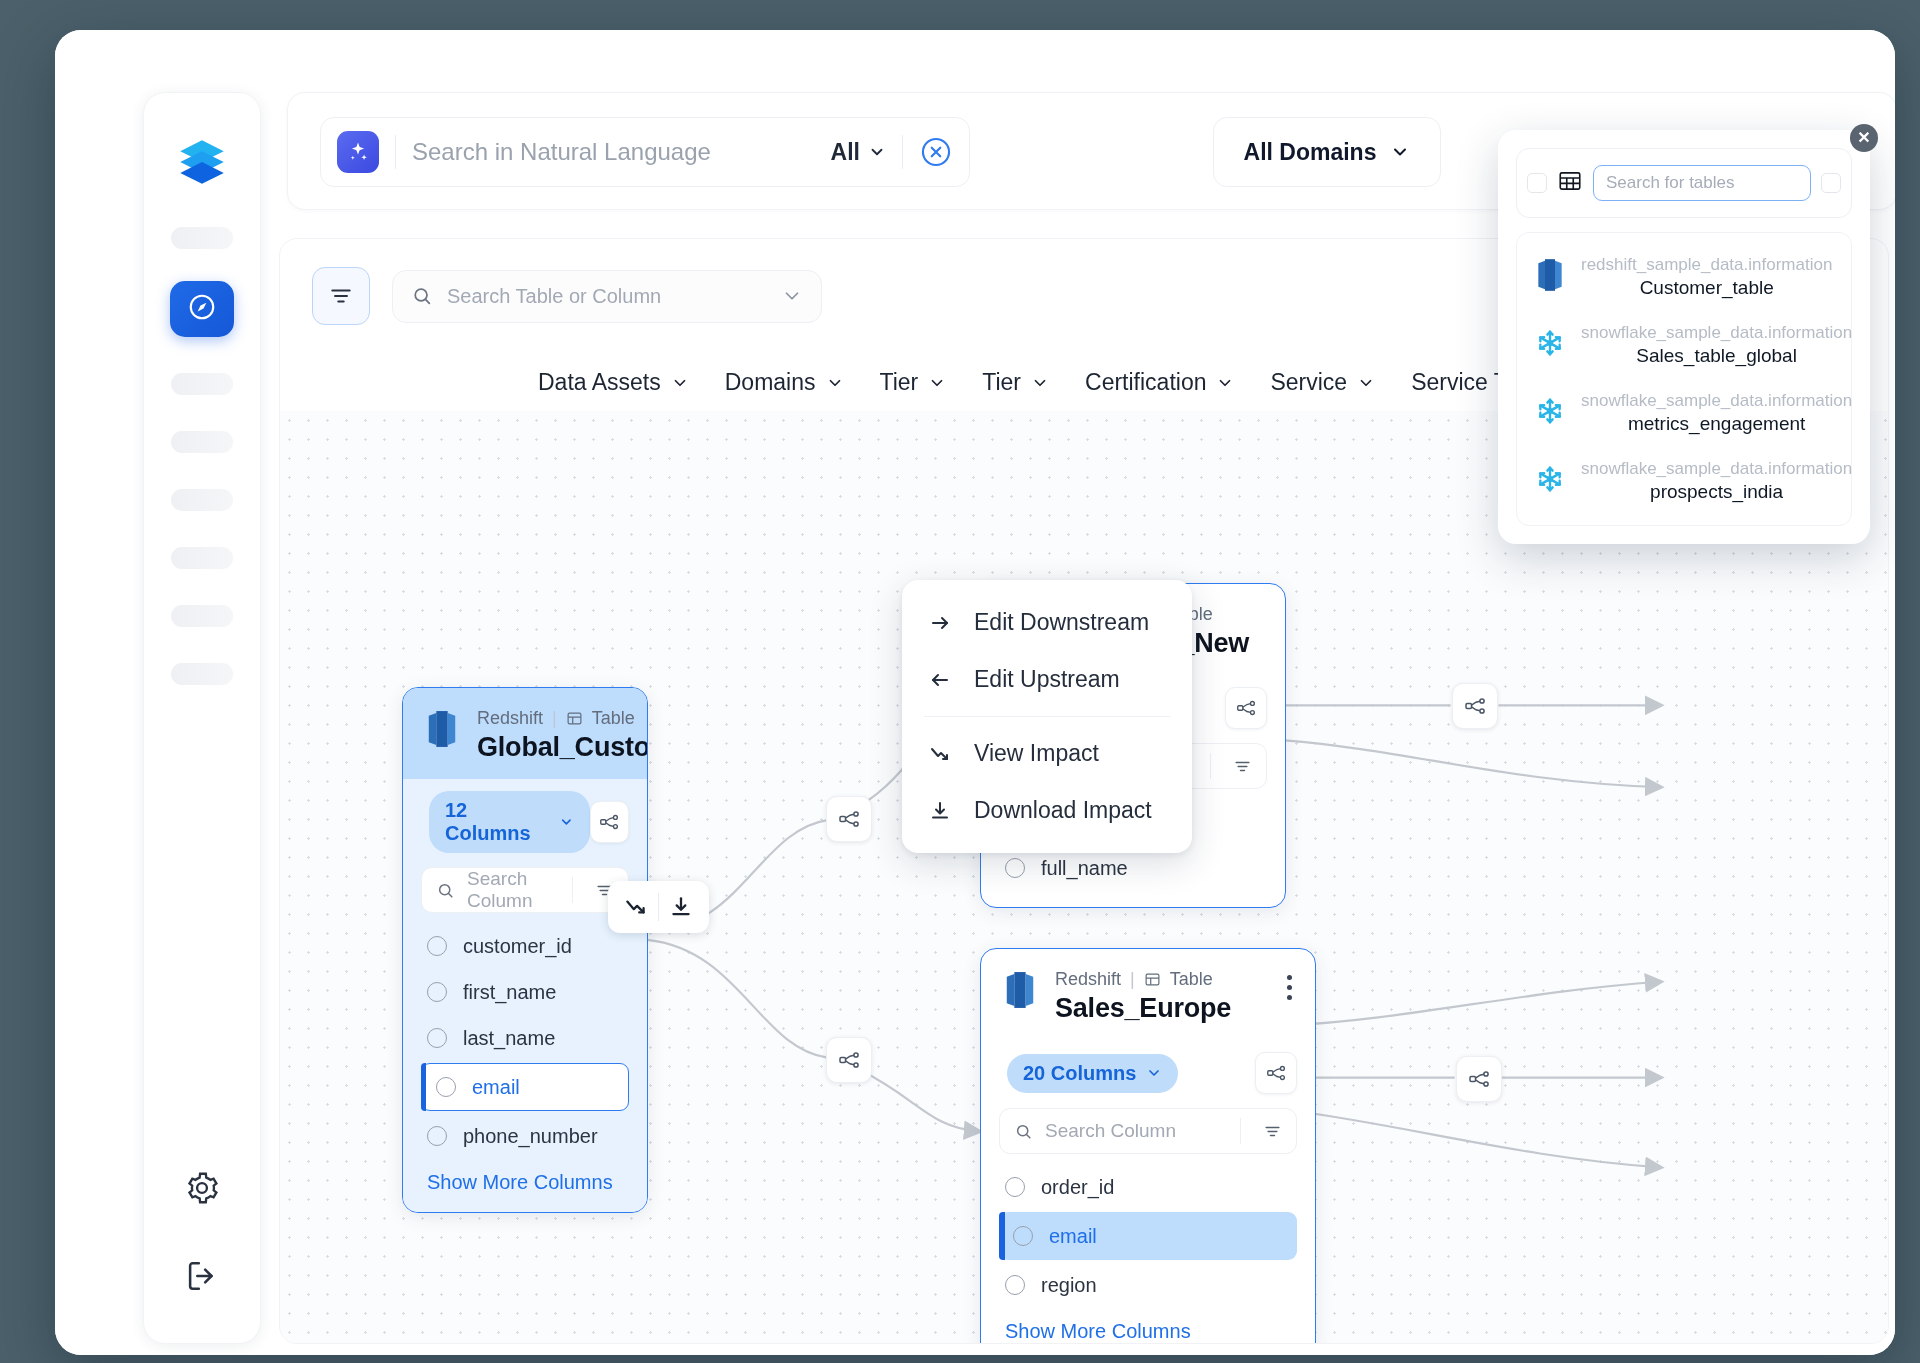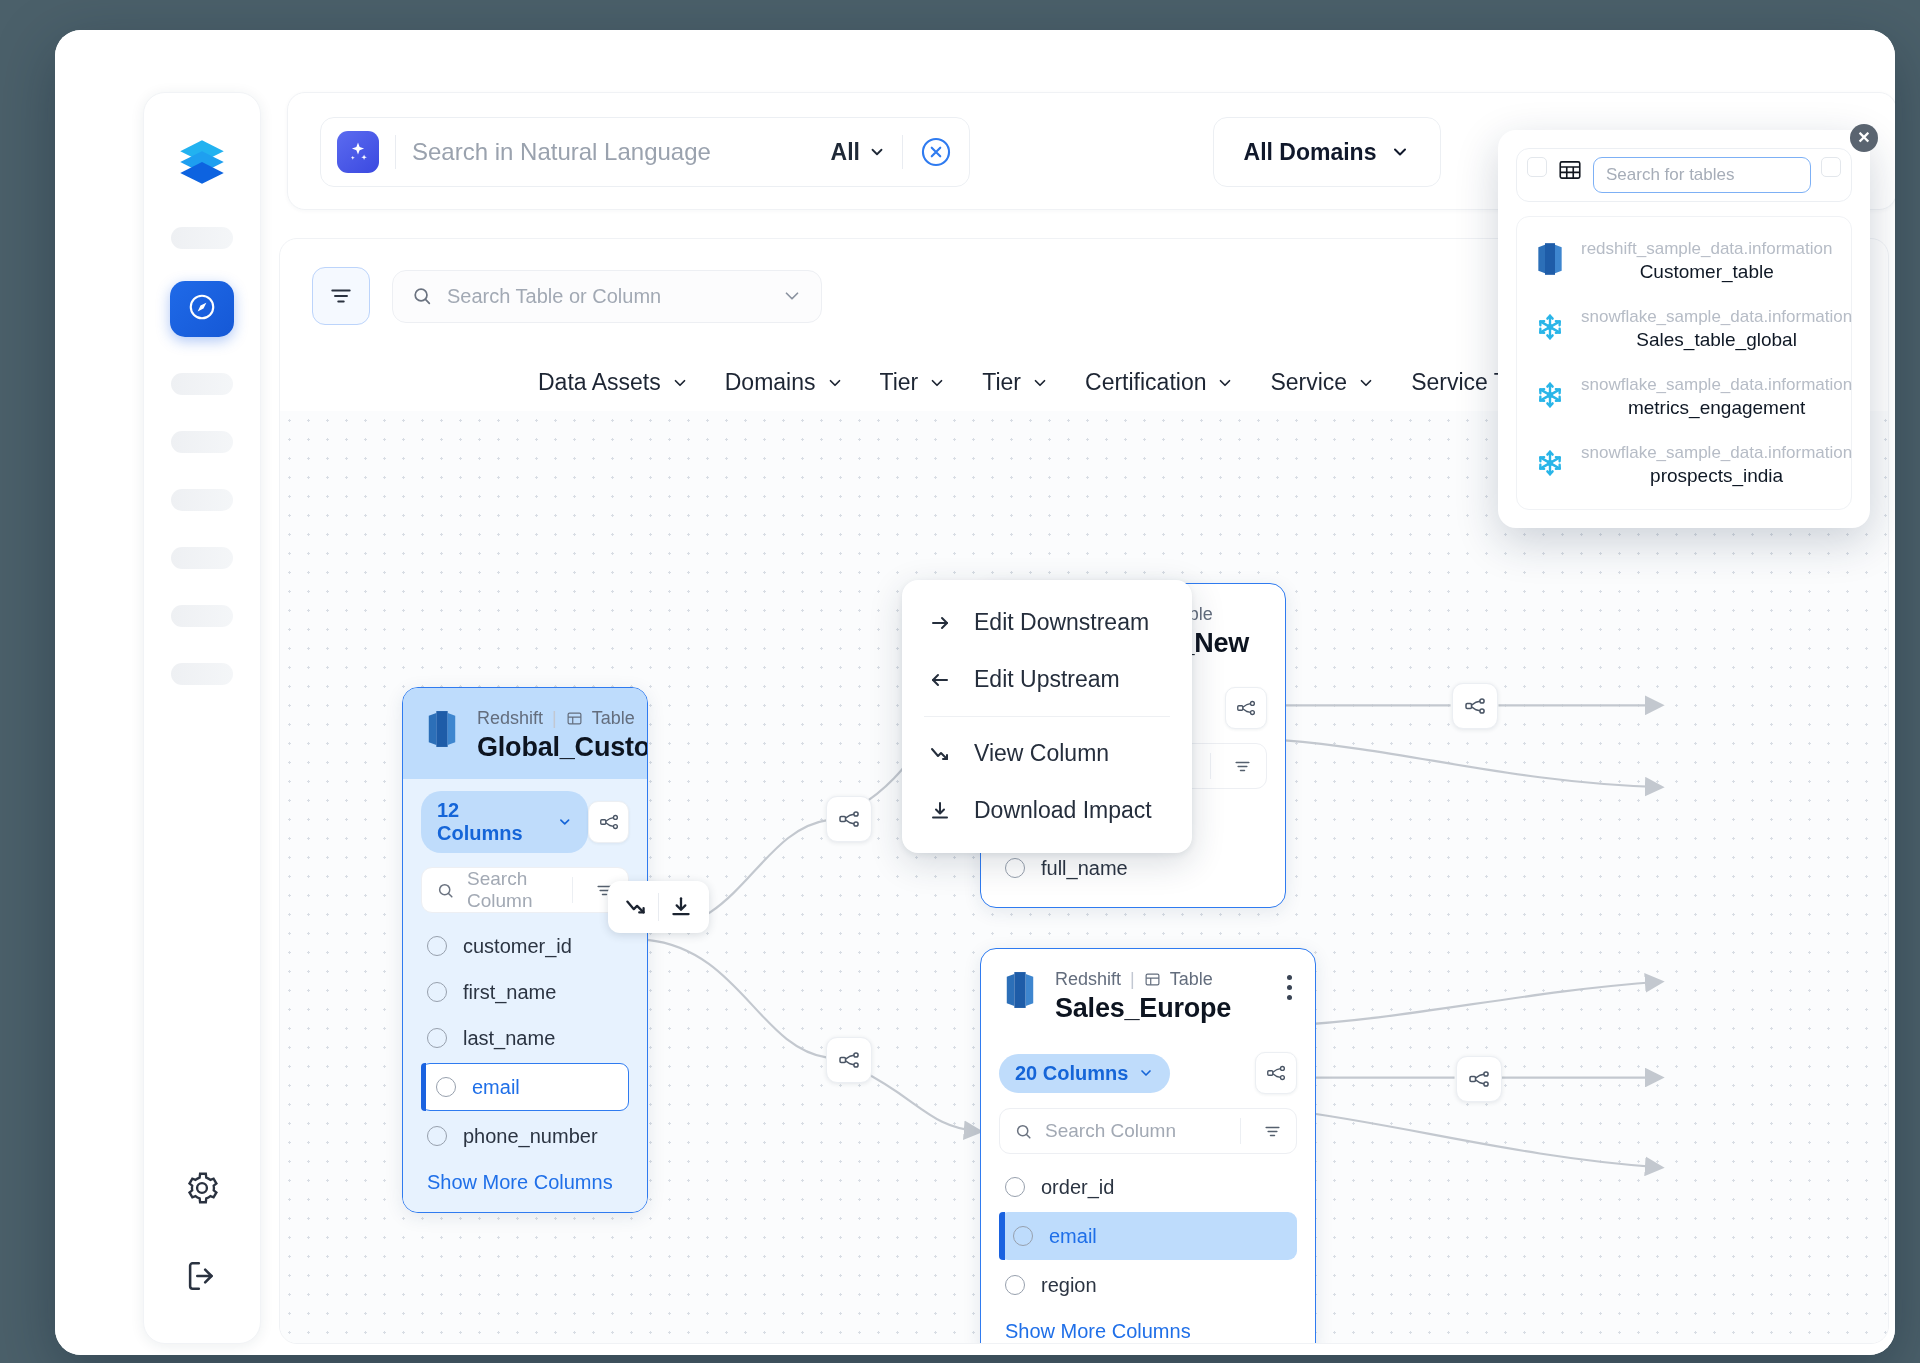--- a/index.html
+++ b/index.html
@@ -130,21 +130,21 @@
   .node.selected .node-head { background:#bedcfc; }
   .node.selected { background:#e7f2fe; }
   .db-icon { width:36px;height:44px;flex:none;}
   .node-sub { display:flex; align-items:center; gap:9px; font-size:18px; color:#636d7d; }
   .node-sub .sep { color:#c2c8d2; }
   .node-title { font-size:27px; font-weight:700; color:#0d1420; margin-top:3px; letter-spacing:-.2px;}
   .kebab { margin-left:auto; width:8px; display:flex; flex-direction:column; gap:5px; align-items:center; padding-top:6px;}
   .kebab i { width:5px;height:5px;border-radius:50%;background:#3a4454;display:block;}
   .node-body { padding: 6px 18px 16px 18px; }
   .node.selected .node-body { background:#e7f2fe; }
-  .cols-row { display:flex; align-items:center; justify-content:space-between; margin:6px 0 14px 0;}
+  .cols-row { display:flex; align-items:center; justify-content:space-between; margin:6px 0 14px 8px;}
   .cols-chip {
     background:#bfdcfb; color:#1565d8; font-size:20px; font-weight:600;
     padding:8px 16px; border-radius:20px; display:flex;align-items:center;gap:10px;
   }
   .node:not(.selected) .cols-chip { background:#bfdcfb; }
   .expand-btn {
     width:42px;height:42px;border-radius:10px;background:#fff;border:1px solid #eceff3;
     display:flex;align-items:center;justify-content:center;
     box-shadow:0 1px 3px rgba(30,50,70,.07);
   }
@@ -192,22 +192,22 @@
     background:#fff; border-radius:18px;
     box-shadow:0 14px 44px rgba(20,40,70,.20);
     padding:18px; z-index: 60;
   }
   .picker-close {
     position:absolute; right:-8px; top:-6px; width:28px;height:28px;border-radius:50%;
     background:#5a6470; color:#fff; display:flex;align-items:center;justify-content:center;
     font-size:16px; font-weight:700; line-height:1;
   }
   .picker-searchrow {
-    border:1px solid #eceff3; border-radius:13px; padding:8px 10px;
-    display:flex;gap:10px;
+    border:1px solid #eceff3; border-radius:13px; padding:16px 10px;
+    display:flex;align-items:center;gap:10px;
   }
   .mini-sq { width:20px;height:20px;border:1px solid #e3e7ec;border-radius:5px;flex:none;}
   .picker-input {
     flex:1; height:36px; border:1px solid #7db0f5; border-radius:9px;
     display:flex; align-items:center; padding:0 12px; color:#a6adb8; font-size:17px;
   }
   .picker-list { margin-top:14px; border:1px solid #f0f2f5; border-radius:13px; padding:10px 14px;}
   .picker-item { display:flex; align-items:center; gap:16px; padding:12px 4px;text-align:center;}
   .picker-item .txt { display:flex;flex-direction:column; gap:2px;}
   .picker-item .top { font-size:17px; color:#b6bcc6; }
@@ -672,21 +672,21 @@
               <path d="M10 7l-5 5 5 5"></path>
             </svg>
         <span>Edit Upstream</span>
       </div>
       <div class="ctx-sep"></div>
       <div class="ctx-item">
         <svg viewBox="0 0 24 24" width="24" height="24" fill="none" stroke="#252e3c" stroke-width="2" stroke-linecap="round" stroke-linejoin="round">
               <path d="M4 7l6 7 3-3 6 6"></path>
               <path d="M19 13v4h-4"></path>
             </svg>
-        <span>View Column</span>
+        <span>View Impact</span>
       </div>
       <div class="ctx-item">
         <svg viewBox="0 0 24 24" width="24" height="24" fill="none" stroke="#252e3c" stroke-width="2" stroke-linecap="round" stroke-linejoin="round">
               <path d="M12 4v10"></path>
               <path d="M8 10.5l4 4 4-4"></path>
               <path d="M5 18.5h14"></path>
             </svg>
         <span>Download Impact</span>
       </div>
     </div>

